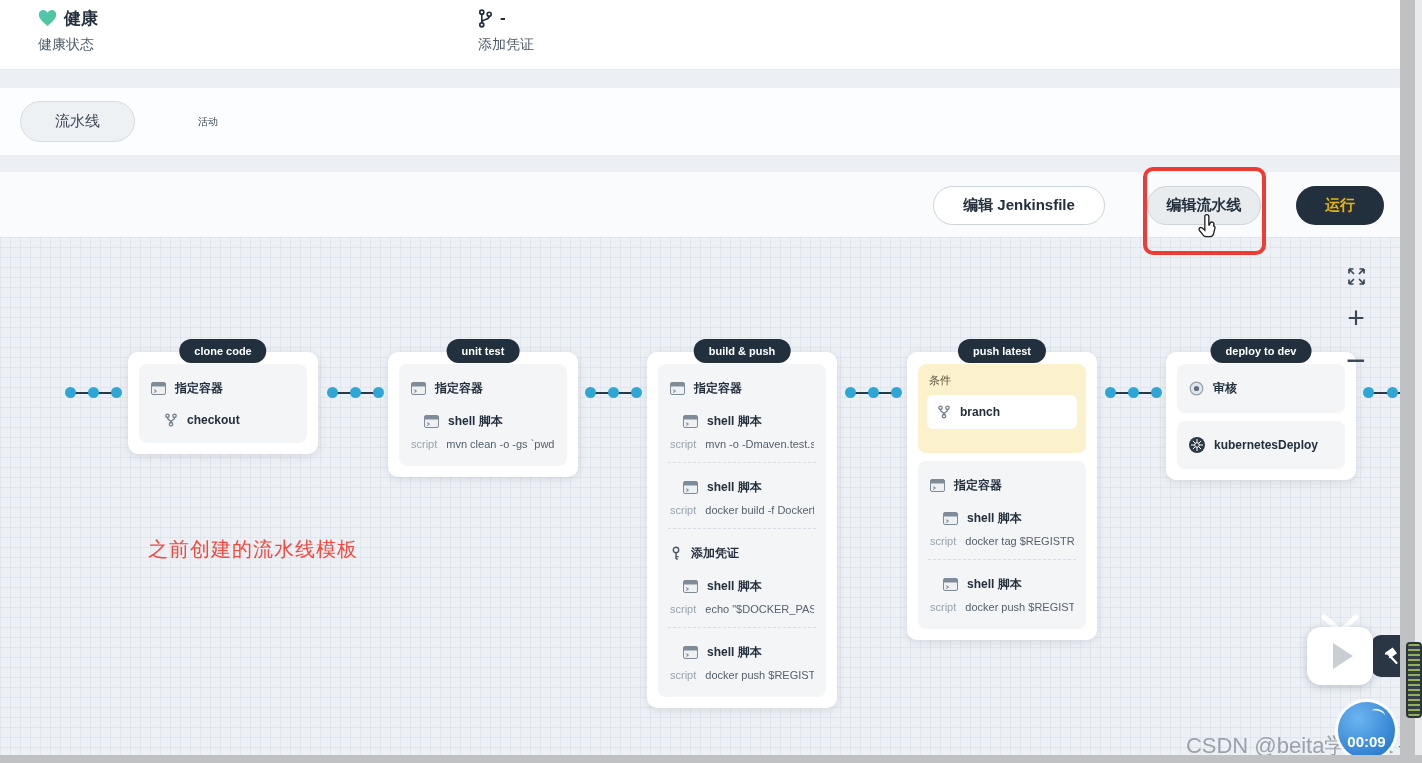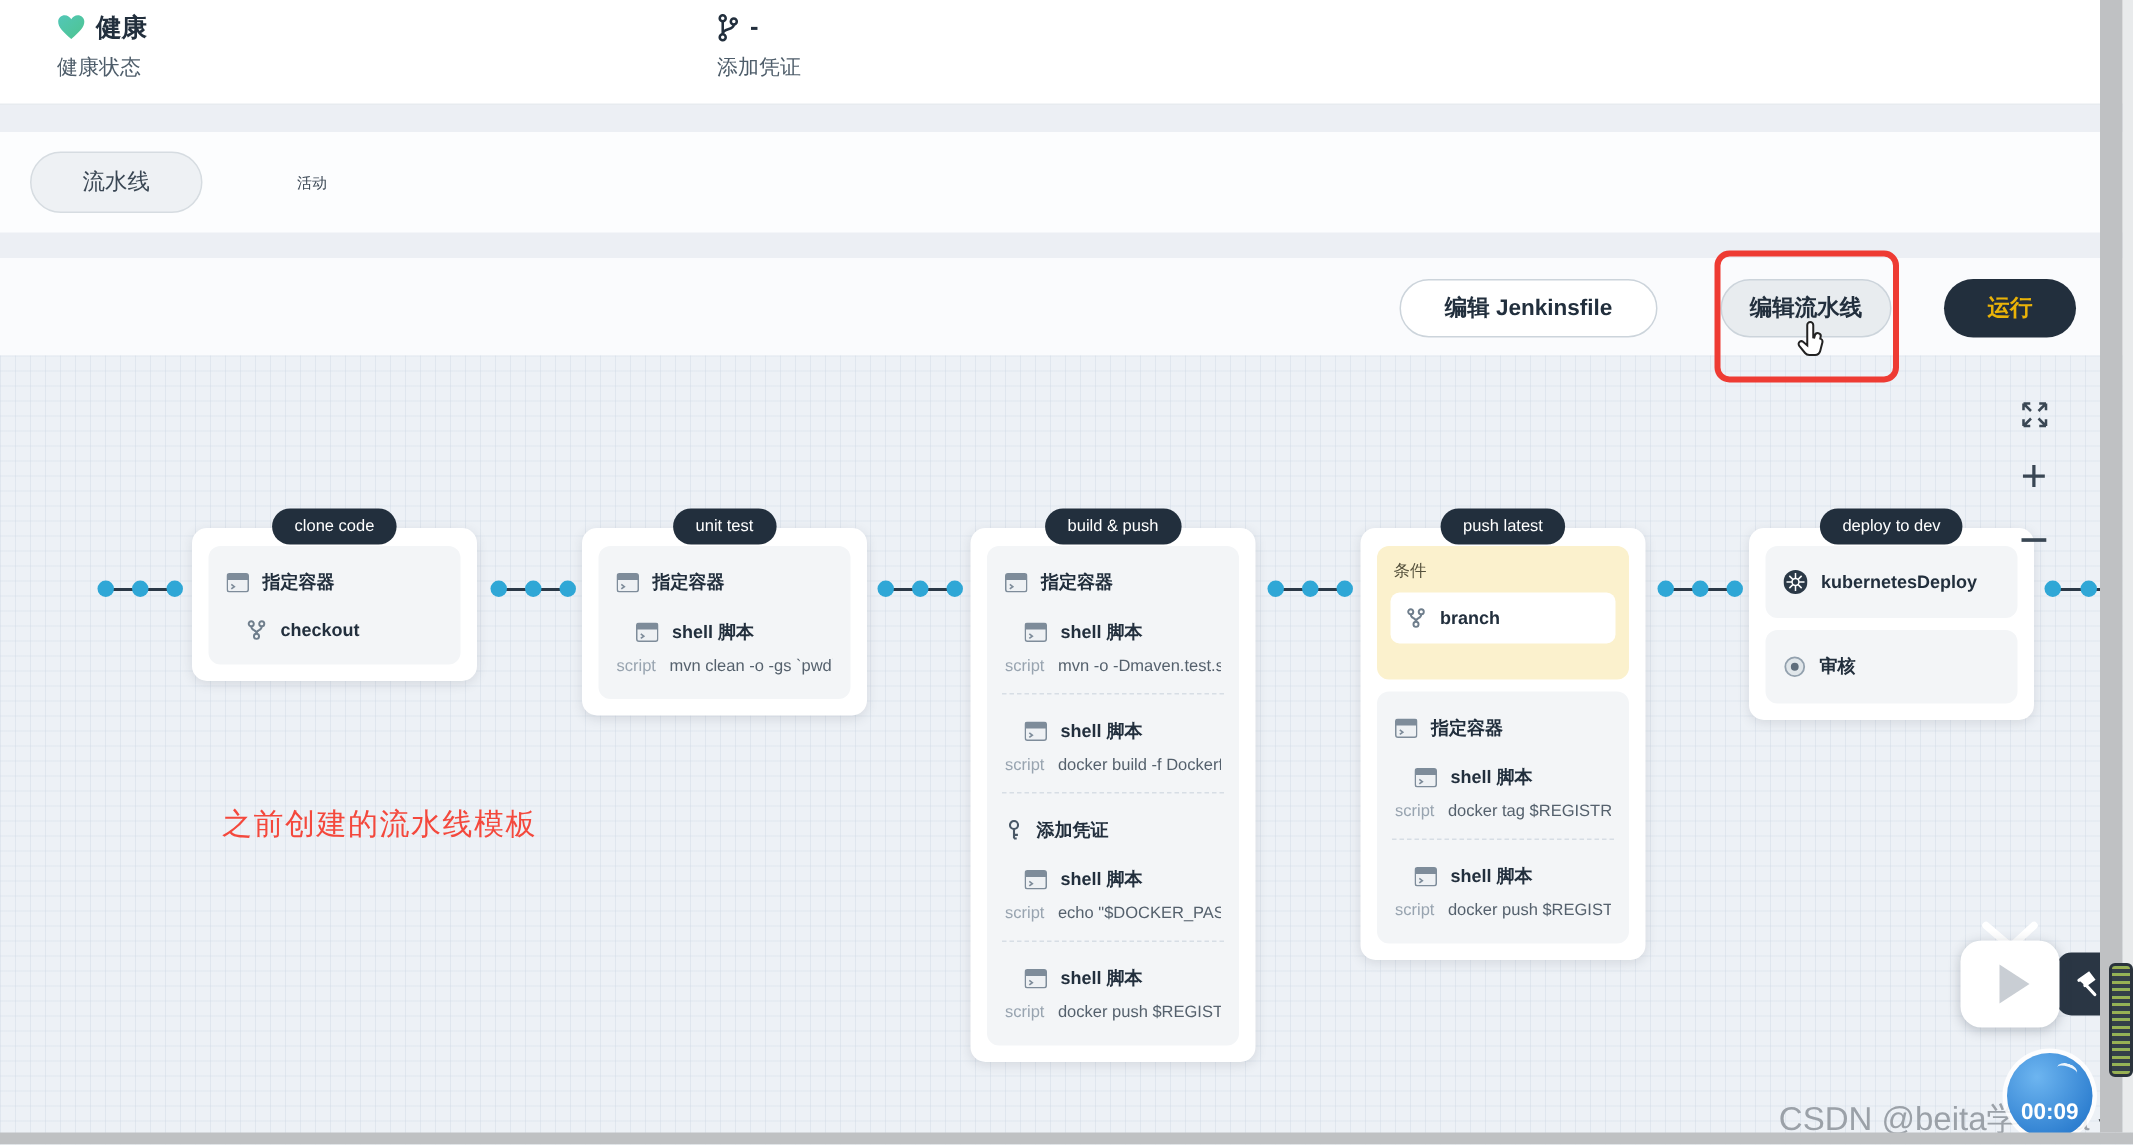--- a/index.html
+++ b/index.html
@@ -38,21 +38,21 @@
   .canvas { top:237px; bottom:0; background:#edf1f6;
             background-image:linear-gradient(rgba(203,214,227,.38) 1px, transparent 1px),
                              linear-gradient(90deg, rgba(203,214,227,.38) 1px, transparent 1px);
             background-size:10px 10px; }
   .red-note { position:absolute; left:148px; top:299px; font-size:20px; color:#f4483c; letter-spacing:1px; }
 
   
   .stage-card { position:absolute; top:115px; width:190px; background:#ffffff; border-radius:10px;
                 box-shadow:0 2px 8px rgba(43,57,71,.13); padding:12px 11px 11px; }
   .stage-pill { position:absolute; top:-13px; left:50%; transform:translateX(-50%);
-                background:#222f3d; color:#fff; font-size:11px; font-weight:normal; padding:6px 15px;
+                background:#222f3d; color:#fff; font-size:11px; font-weight:bold; padding:6px 15px;
                 border-radius:999px; white-space:nowrap; }
   .gray-box { background:#f3f5f7; border-radius:8px; padding:8px 10px; }
   .gray-box + .gray-box, .cond-box + .gray-box { margin-top:8px; }
   .cond-box { background:#fbf1cd; border-radius:8px; padding:8px 9px 24px; }
   .cond-label { font-size:11px; color:#55513c; margin:1px 0 7px 2px; }
   .cond-inner { background:#ffffff; border-radius:6px; padding:2px 8px; }
   .step-row { display:flex; align-items:center; gap:9px; padding:8px 2px; cursor:pointer; }
   .step-row.indent { margin-left:13px; }
   .step-label { font-size:12px; font-weight:bold; color:#222f3d; white-space:nowrap;text-align:center; }
   .script-row { display:flex; gap:9px; padding:0 2px 8px 2px; font-size:11px; }
@@ -372,43 +372,43 @@
             <span class="script-key">script</span>
             <span class="script-val">docker push $REGISTRY/$...</span>
           </div>
         </div>
       </div>
       <div class="stage-card" style="left: 1166px;">
         <div class="stage-pill">deploy to dev</div>
         <div class="gray-box">
           <div class="step-row">
             <span style="flex: 0 0 auto;">
+              <svg width="15" height="15" viewBox="0 0 15 15">
+                <circle cx="7.5" cy="7.5" r="6.3" fill="#e0e6ea" stroke="#93a1ae" stroke-width="1.2"></circle>
+                <circle cx="7.5" cy="7.5" r="2.6" fill="#5f6e7c"></circle>
+              </svg>
+            </span>
+            <span class="step-label">审核</span>
+          </div>
+        </div>
+        <div class="gray-box">
+          <div class="step-row">
+            <span style="flex: 0 0 auto;">
               <svg width="16" height="16" viewBox="0 0 16 16">
                 <circle cx="8" cy="8" r="8" fill="#2b3947"></circle>
                 <g stroke="#ffffff" stroke-width="1">
                   <line x1="8" y1="2" x2="8" y2="14"></line>
                   <line x1="2" y1="8" x2="14" y2="8"></line>
                   <line x1="3.9" y1="3.9" x2="12.1" y2="12.1"></line>
                   <line x1="12.1" y1="3.9" x2="3.9" y2="12.1"></line>
                 </g>
                 <circle cx="8" cy="8" r="2.3" fill="#2b3947" stroke="#ffffff" stroke-width="1"></circle>
               </svg>
             </span>
             <span class="step-label">kubernetesDeploy</span>
-          </div>
-        </div>
-        <div class="gray-box">
-          <div class="step-row">
-            <span style="flex: 0 0 auto;">
-              <svg width="15" height="15" viewBox="0 0 15 15">
-                <circle cx="7.5" cy="7.5" r="6.3" fill="#e0e6ea" stroke="#93a1ae" stroke-width="1.2"></circle>
-                <circle cx="7.5" cy="7.5" r="2.6" fill="#5f6e7c"></circle>
-              </svg>
-            </span>
-            <span class="step-label">审核</span>
           </div>
         </div>
       </div>
     </div>
 
   <div class="zoomctl zc-full">
     <svg width="19" height="19" viewBox="0 0 19 19" stroke="#3a4754" stroke-width="1.7" fill="none" style="margin:0 auto">
       <path d="M12 7 L17 2 M17 2 h-4.5 M17 2 v4.5"></path>
       <path d="M7 12 L2 17 M2 17 h4.5 M2 17 v-4.5"></path>
       <path d="M7 7 L2 2 M2 2 h4.5 M2 2 v4.5"></path>

